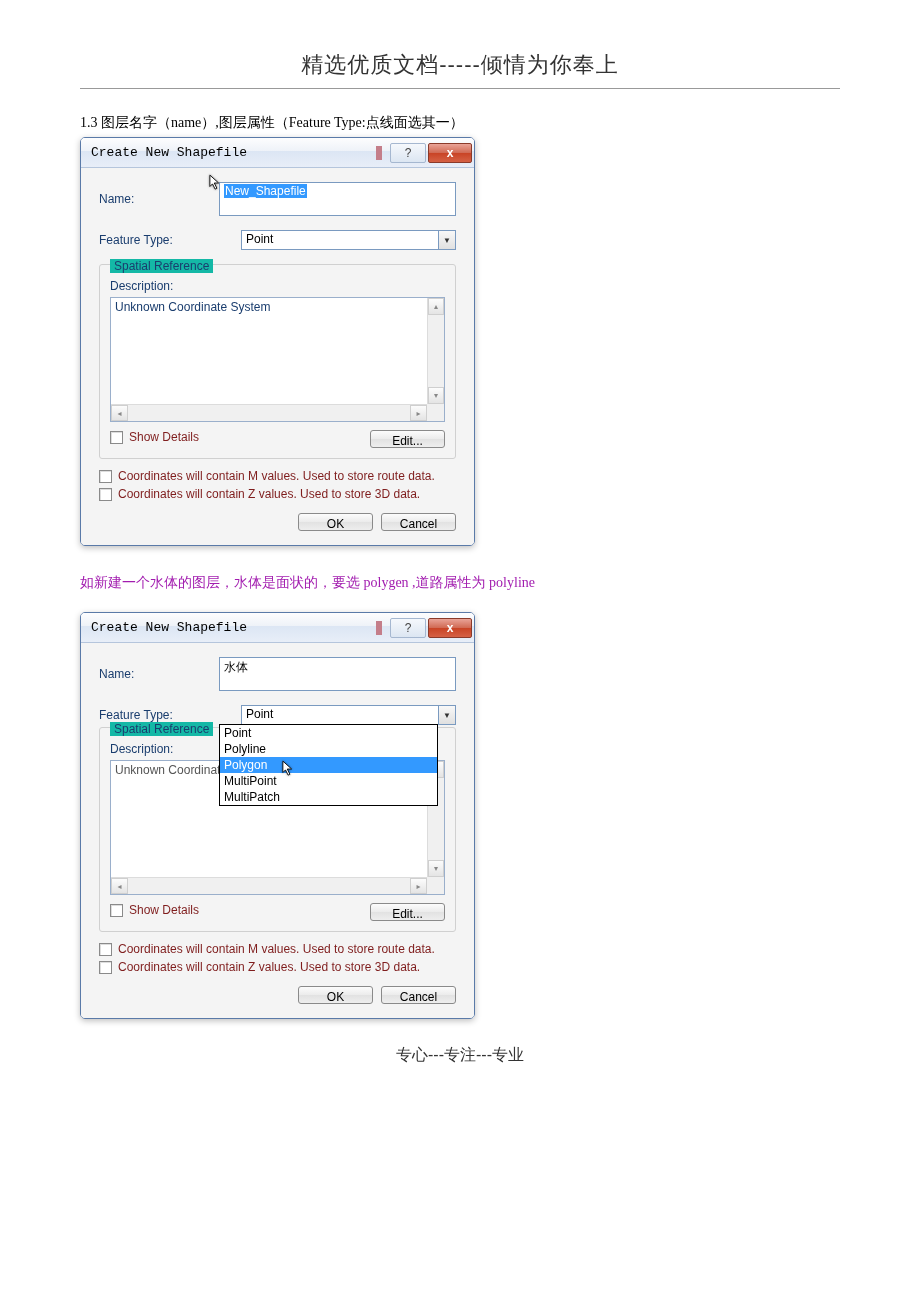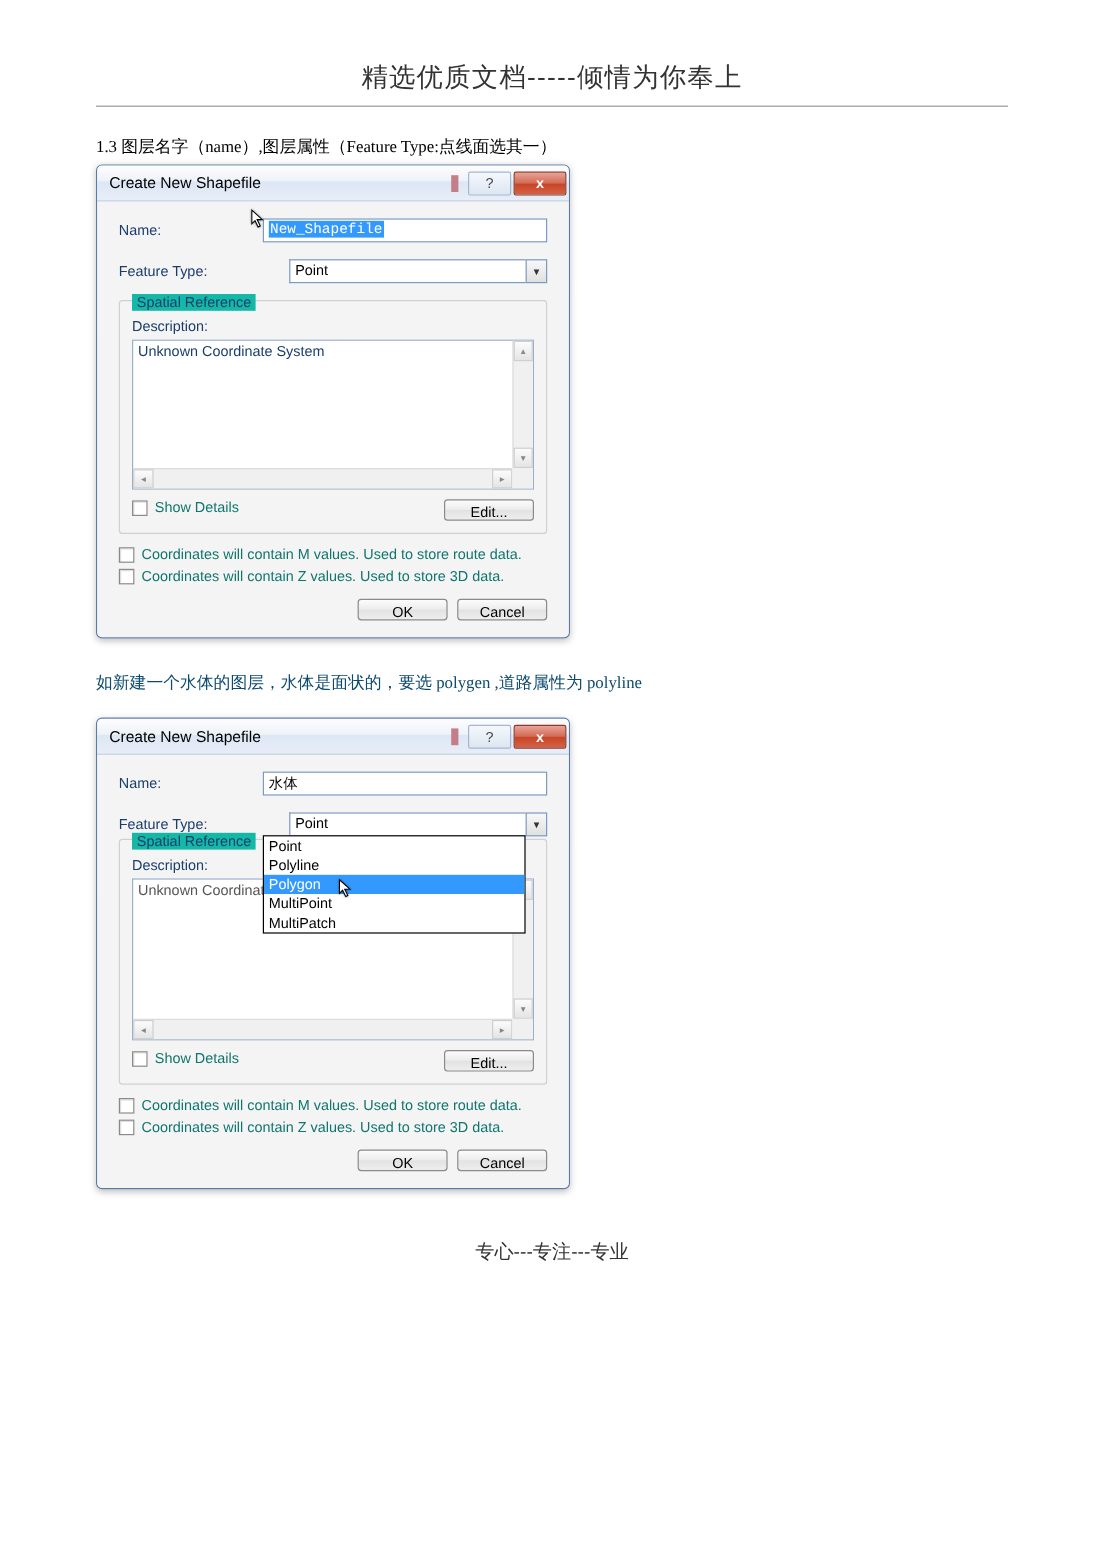--- a/index.html
+++ b/index.html
@@ -21,29 +21,29 @@
       letter-spacing: 1px;
     }
     .section-text {
       font-size: 14px;
       color: #000;
       margin-bottom: 5px;
       font-family: "SimSun", serif;
     }
     .body-text {
       font-size: 14px;
-      color: #0c4a6e;
+      color: #a21caf;
       margin: 28px 0 20px 0;
       font-family: "SimSun", serif;
     }
     .footer-text {
       text-align: center;
       font-size: 16px;
       color: #333;
-      margin-top: 42px;
+      margin-top: 26px;
     }
 
     
     .dialog {
       width: 395px;
       background: linear-gradient(to bottom, #fdfdfd 0%, #f0f0f0 100%);
       border: 1px solid #5a7aa8;
       border-radius: 5px;
       box-shadow: 0 2px 6px rgba(0,0,0,0.25);
       margin-bottom: 12px;
@@ -52,21 +52,21 @@
       overflow: hidden;
     }
     .titlebar {
       height: 30px;
       background: linear-gradient(to bottom, #fdfdfe 0%, #eef2f8 45%, #dce6f4 46%, #e8eef8 100%);
       display: flex;
       align-items: center;
       padding: 0 2px 0 10px;
       border-bottom: 1px solid #b5c5dc;
     }
-    .titlebar-title { flex: 1; color: #000; font-size: 13px; }
+    .titlebar-title { flex: 1; color: #000; font-size: 13px; font-family: Liberation Mono, monospace; }
     .titlebar-icon { width: 6px; height: 14px; background: #c47e8a; margin-right: 6px; }
     .titlebar-btn {
       width: 36px; height: 20px;
       display: flex; align-items: center; justify-content: center;
       margin-left: 2px;
       border-radius: 2px;
       font-size: 12px;
       color: #444;
     }
     .titlebar-help {
@@ -90,26 +90,26 @@
       margin-bottom: 14px;
       gap: 10px;
     }
     .form-label {
       width: 110px;
       color: #1a3d6e;
       font-size: 12px;
     }
     .form-input {
       flex: 1;
-      height: 20px;
+      height: 34px;
       border: 1px solid #7a9ac0;
       background: #fff;
       padding: 1px 4px;
       font-size: 12px;
-      font-family: Liberation Mono, monospace;
+      font-family: Liberation Sans, sans-serif;
       position: relative;
     }
     .form-input.selected {
       background: #fff;
     }
     .input-selected-text {
       background: #3399ff;
       color: #fff;
       padding: 0 1px;
     }
@@ -228,21 +228,21 @@
       display: flex;
       align-items: center;
       justify-content: space-between;
       margin-top: 2px;
     }
     .checkbox-row {
       display: flex;
       align-items: center;
       margin-bottom: 4px;
       font-size: 12px;
-      color: #0f766e;
+      color: #7f1d1d;
     }
     .checkbox {
       width: 13px; height: 13px;
       border: 1px solid #8a8a8a;
       background: #fff;
       margin-right: 6px;
       box-shadow: inset 1px 1px 0 #ddd;
     }
     .win-btn {
       min-width: 75px;

